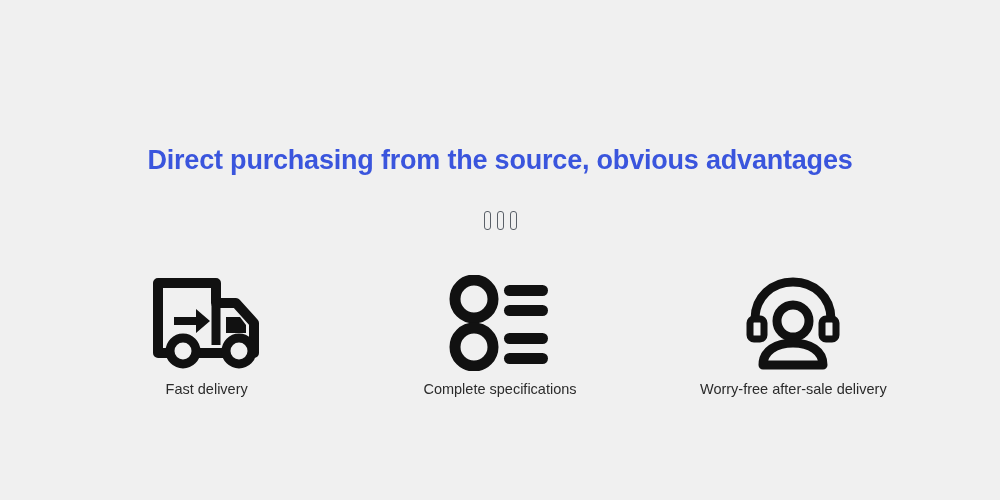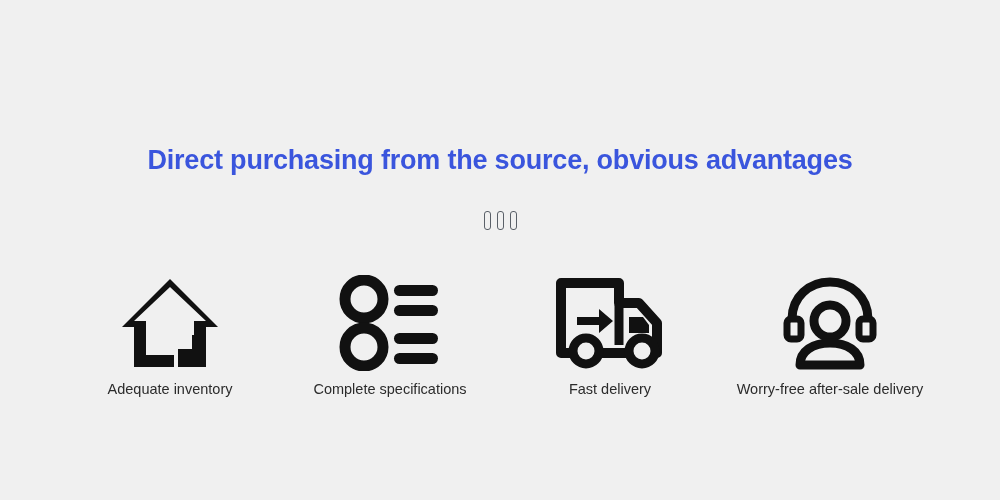--- a/index.html
+++ b/index.html
@@ -90,60 +90,47 @@
   <div class="headline">Direct purchasing from the source, obvious advantages</div>
 
   <div class="divider">
     <span class="divider-pill"></span>
     <span class="divider-pill"></span>
     <span class="divider-pill"></span>
   </div>
 
   <div class="features">
 
+
     <div class="feature">
       <div class="feature-icon">
-        <svg width="104" height="96" viewBox="0 0 104 96" fill="none">
-          <path d="M52 4 L100 52 L88 52 L88 46 L52 12 L16 46 L16 52 L4 52 Z" fill="#111111"></path>
-          <path d="M16 46 L28 46 L28 80 L56 80 L56 92 L16 92 Z" fill="#111111"></path>
-          <path d="M88 46 L76 46 L76 60 L88 60 Z" fill="#111111"></path>
-          <rect x="60" y="60" width="28" height="32" fill="#111111"></rect>
-          <rect x="60" y="60" width="14" height="14" fill="#f0f0f0"></rect>
-          <rect x="62" y="76" width="26" height="16" fill="#111111"></rect>
+        <svg width="110" height="96" viewBox="0 0 110 96" fill="none">
+          <path d="M6 8 L64 8 L64 28 L84 28 L102 48 L102 78 L90 78 L90 72 L84 72 L84 78 L34 78 L34 72 L28 72 L28 78 L6 78 Z" stroke="#111111" stroke-width="10" stroke-linejoin="round" fill="none"></path>
+          <path d="M64 30 L64 70" stroke="#111111" stroke-width="9"></path>
+          <path d="M22 42 L44 42 L44 34 L58 46 L44 58 L44 50 L22 50 Z" fill="#111111"></path>
+          <path d="M74 42 L88 42 L94 50 L94 58 L74 58 Z" fill="#111111"></path>
+          <circle cx="31" cy="76" r="13" stroke="#111111" stroke-width="9" fill="#f0f0f0"></circle>
+          <circle cx="87" cy="76" r="13" stroke="#111111" stroke-width="9" fill="#f0f0f0"></circle>
         </svg>
       </div>
-      <div class="feature-label">Adequate inventory</div>
+      <div class="feature-label">Fast delivery</div>
     </div>
 
     <div class="feature">
       <div class="feature-icon">
         <svg width="104" height="96" viewBox="0 0 104 96" fill="none">
           <circle cx="26" cy="24" r="19" stroke="#111111" stroke-width="11" fill="none"></circle>
           <circle cx="26" cy="72" r="19" stroke="#111111" stroke-width="11" fill="none"></circle>
           <rect x="56" y="10" width="44" height="11" rx="5.5" fill="#111111"></rect>
           <rect x="56" y="30" width="44" height="11" rx="5.5" fill="#111111"></rect>
           <rect x="56" y="58" width="44" height="11" rx="5.5" fill="#111111"></rect>
           <rect x="56" y="78" width="44" height="11" rx="5.5" fill="#111111"></rect>
         </svg>
       </div>
       <div class="feature-label">Complete specifications</div>
-    </div>
-
-    <div class="feature">
-      <div class="feature-icon">
-        <svg width="110" height="96" viewBox="0 0 110 96" fill="none">
-          <path d="M6 8 L64 8 L64 28 L84 28 L102 48 L102 78 L90 78 L90 72 L84 72 L84 78 L34 78 L34 72 L28 72 L28 78 L6 78 Z" stroke="#111111" stroke-width="10" stroke-linejoin="round" fill="none"></path>
-          <path d="M64 30 L64 70" stroke="#111111" stroke-width="9"></path>
-          <path d="M22 42 L44 42 L44 34 L58 46 L44 58 L44 50 L22 50 Z" fill="#111111"></path>
-          <path d="M74 42 L88 42 L94 50 L94 58 L74 58 Z" fill="#111111"></path>
-          <circle cx="31" cy="76" r="13" stroke="#111111" stroke-width="9" fill="#f0f0f0"></circle>
-          <circle cx="87" cy="76" r="13" stroke="#111111" stroke-width="9" fill="#f0f0f0"></circle>
-        </svg>
-      </div>
-      <div class="feature-label">Fast delivery</div>
     </div>
 
     <div class="feature">
       <div class="feature-icon">
         <svg width="104" height="96" viewBox="0 0 104 96" fill="none">
           <path d="M14 58 L14 44 C14 22 31 7 52 7 C73 7 90 22 90 44 L90 58" stroke="#111111" stroke-width="9" fill="none" stroke-linecap="round"></path>
           <rect x="9" y="44" width="14" height="20" rx="4" stroke="#111111" stroke-width="7" fill="#f0f0f0"></rect>
           <rect x="81" y="44" width="14" height="20" rx="4" stroke="#111111" stroke-width="7" fill="#f0f0f0"></rect>
           <circle cx="52" cy="46" r="16" stroke="#111111" stroke-width="9" fill="none"></circle>
           <path d="M22 90 C22 76 35 68 52 68 C69 68 82 76 82 90 Z" stroke="#111111" stroke-width="9" stroke-linejoin="round" fill="none"></path>

